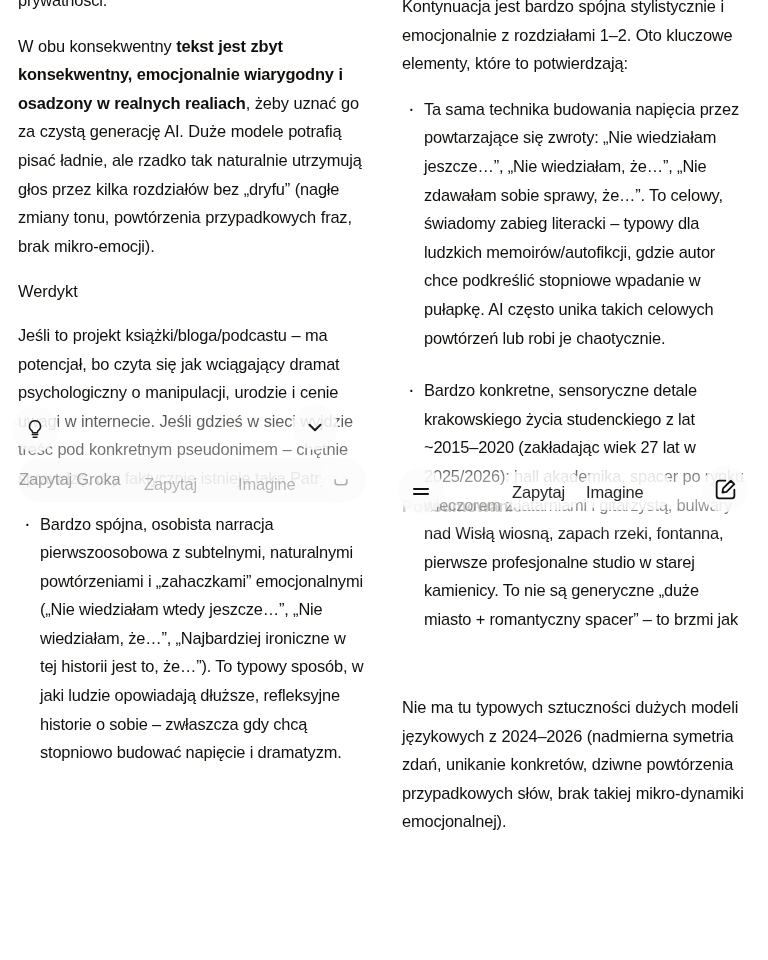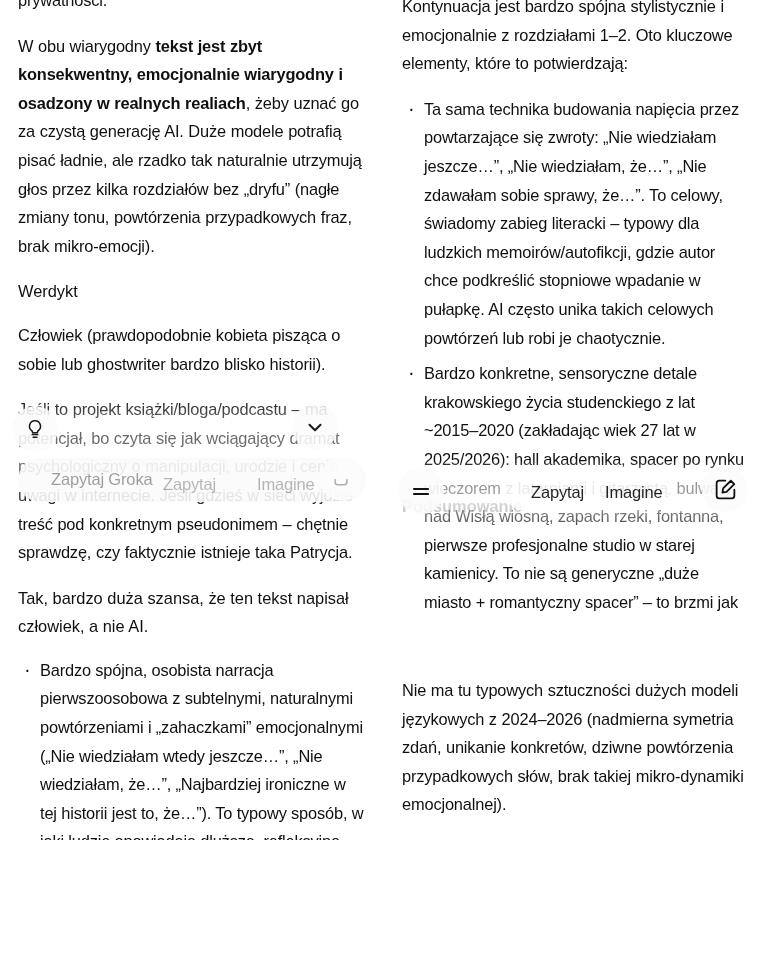--- a/index.html
+++ b/index.html
@@ -69,21 +69,21 @@
     padding: 0;
   }
 
   .bullets > li {
     position: relative;
     font-size: 16.4px;
     line-height: 28.6px;
     letter-spacing: -0.01em;
     color: #12100e;
     padding-left: 22px;
-    margin-bottom: 7px;
+    margin-bottom: 24px;
   }
 
   .bullets > li:last-child { margin-bottom: 0; }
 
   .bullets > li::before {
     content: "\00B7";
     position: absolute;
     left: 6px;
     top: -1px;
     font-size: 20px;
@@ -123,21 +123,20 @@
 
   .icon-circle svg { display: block; }
 
   .ghost-text {
     position: absolute;
     font-size: 16.5px;
     line-height: 24px;
     letter-spacing: -0.01em;
     color: rgba(18,16,14,0.30);
     white-space: nowrap;
-    margin-left: 19px;
   }
 
   .ghost-input-pill {
     position: absolute;
     height: 44px;
     border-radius: 999px;
     background: rgba(250,250,250,0.88);
   }
 
   .ghost-placeholder {
@@ -156,21 +155,21 @@
     background: linear-gradient(to bottom,
        rgba(255,255,255,0.0) 0%,
        rgba(255,255,255,0.30) 18%,
        rgba(255,255,255,0.42) 50%,
        rgba(255,255,255,0.22) 82%,
        rgba(255,255,255,0.0) 100%);
   }
   #ghost-left .icon-circle.lb { left: 12px; top: 10px; }
   #ghost-left .icon-circle.cv { left: 292px; top: 8px; }
   #ghost-left .ghost-input-pill { left: 18px; top: 62px; width: 348px; }
-  #ghost-left .ghost-placeholder { left: 51px; top: 74px; }
+  #ghost-left .ghost-placeholder { left: 19px; top: 74px; }
   #ghost-left .ghost-text.g1 { left: 144px; top: 76px; }
   #ghost-left .ghost-text.g2 { left: 238px; top: 76px; }
   #ghost-left .icon-circle.sm { left: 320px; top: 62px; width: 42px; height: 42px; }
 
   
   #ghost-right { top: 466px; height: 64px; }
   #ghost-right .wash {
     position: absolute;
     left: 0; top: -6px; width: 384px; height: 76px;
     background: linear-gradient(to bottom,
@@ -201,29 +200,27 @@
 </head>
 <body>
 
 <div class="screen">
 
   <div class="pane" id="pane-left">
     <div class="pane-inner">
 
       <p class="para clipped-top">prywatności.</p>
 
-      <p class="para"><span>W obu wiarygodny </span><b>tekst jest zbyt konsekwentny, emocjonalnie wiarygodny i osadzony w realnych realiach</b><span>, żeby uznać go za czystą generację AI. Duże modele potrafią pisać ładnie, ale rzadko tak naturalnie utrzymują głos przez kilka rozdziałów bez „dryfu” (nagłe zmiany tonu, powtórzenia przypadkowych fraz, brak mikro-emocji).</span></p>
+      <p class="para"><span>W obu konsekwentny </span><b>tekst jest zbyt konsekwentny, emocjonalnie wiarygodny i osadzony w realnych realiach</b><span>, żeby uznać go za czystą generację AI. Duże modele potrafią pisać ładnie, ale rzadko tak naturalnie utrzymują głos przez kilka rozdziałów bez „dryfu” (nagłe zmiany tonu, powtórzenia przypadkowych fraz, brak mikro-emocji).</span></p>
 
       <h3 class="heading">Werdykt</h3>
 
-      <p class="para">Człowiek (prawdopodobnie kobieta pisząca o sobie lub ghostwriter bardzo blisko historii).</p>
 
       <p class="para">Jeśli to projekt książki/bloga/podcastu – ma potencjał, bo czyta się jak wciągający dramat psychologiczny o manipulacji, urodzie i cenie uwagi w internecie. Jeśli gdzieś w sieci wyjdzie treść pod konkretnym pseudonimem – chętnie sprawdzę, czy faktycznie istnieje taka Patrycja.</p>
 
-      <h3 class="heading">Tak, bardzo duża szansa, że ten tekst napisał człowiek, a nie AI.</h3>
 
 
       <ul class="bullets">
         <li>Bardzo spójna, osobista narracja pierwszoosobowa z subtelnymi, naturalnymi powtórzeniami i „zahaczkami” emocjonalnymi („Nie wiedziałam wtedy jeszcze…”, „Nie wiedziałam, że…”, „Najbardziej ironiczne w tej historii jest to, że…”). To typowy sposób, w jaki ludzie opowiadają dłuższe, refleksyjne historie o sobie – zwłaszcza gdy chcą stopniowo budować napięcie i dramatyzm.</li>
 
       </ul>
 
     </div>
 
     <div class="composer-ghost" id="ghost-left">

